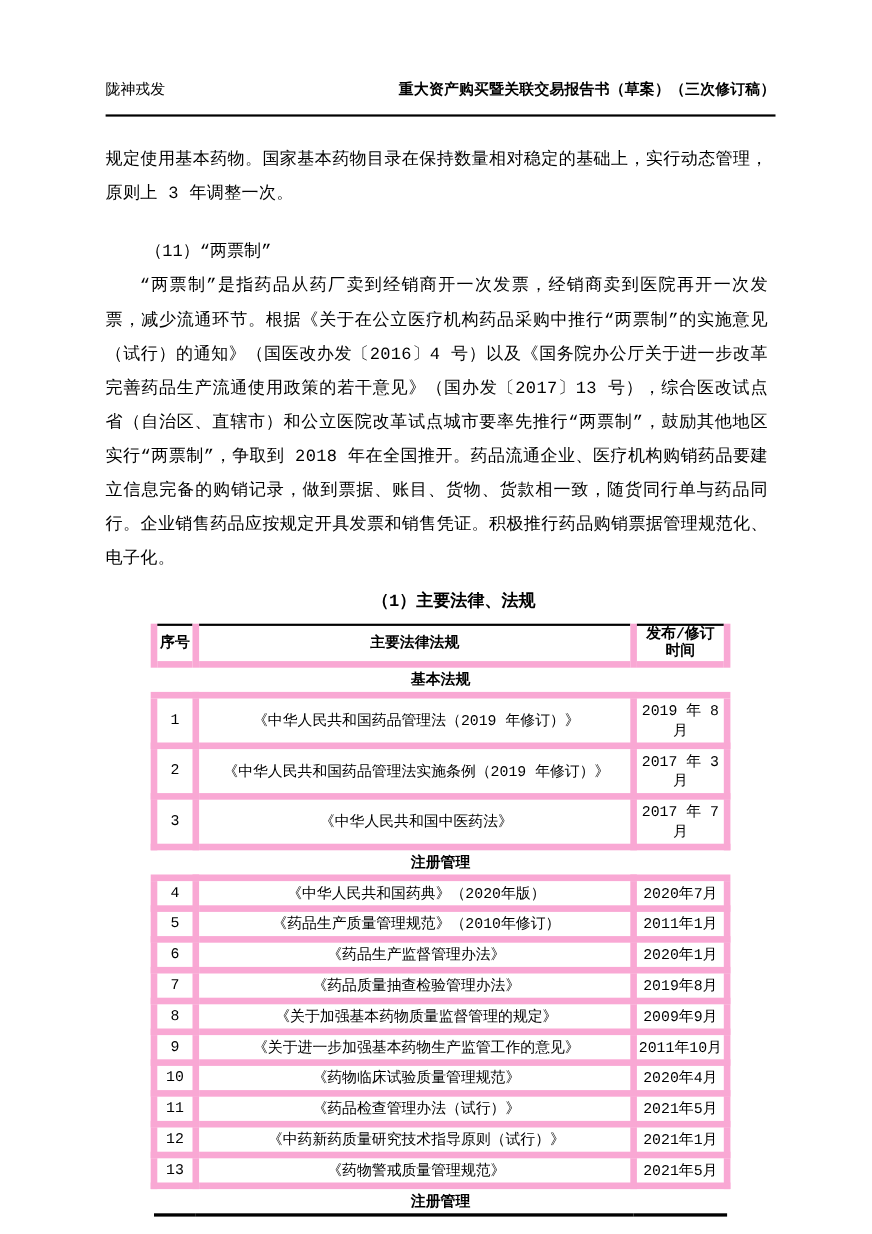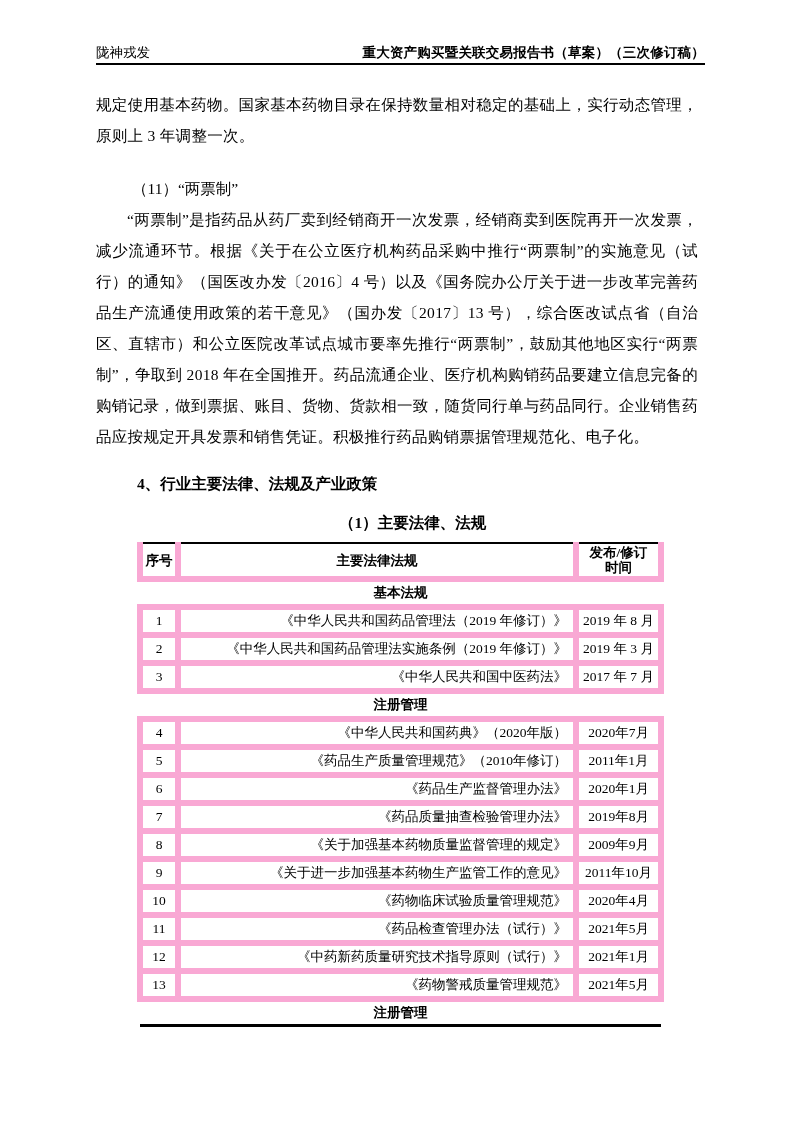--- a/index.html
+++ b/index.html
@@ -4,25 +4,25 @@
 <style>
   * { margin:0; padding:0; box-sizing:border-box; }
   html, body { background:#ffffff; }
   body {
     width:793px; height:1122px; margin:0 auto; position:relative;
     font-family:"Liberation Serif","DejaVu Serif",serif;
     color:#000000; overflow:hidden;
   }
   .hdr {
     display:flex; justify-content:space-between; align-items:flex-end;
-    margin:44px 88px 0 96px; padding-bottom:1px;
+    margin:44px 88px 0 96px; padding-bottom:14px;
     border-bottom:2px solid #000; font-size:13.5px;
   }
-  .hdr .hdr-right { font-weight:bold; letter-spacing:0.2px; }
-  .content { margin:0 95px 0 96px; }
+  .hdr .hdr-right { font-weight:bold; letter-spacing:0.2px;margin-top:28px; }
+  .content { margin:0 95px 0 96px;font-family:Liberation Mono, monospace; }
   .para {
     font-size:15.5px; line-height:31px; text-align:justify;
     text-justify:inter-ideograph; letter-spacing:0.3px;
   }
   .para.first { margin-top:24px; }
   .indent2 { text-indent:2em; }
   .h-num {
     margin-top:22px; font-size:15.5px; line-height:31px;
     padding-left:36px; font-weight:normal;
   }
@@ -42,21 +42,21 @@
   .tbl col.c-law  { width:398px; }
   .tbl col.c-date { width:85px; }
   .tbl th, .tbl td { border:6px solid #f9a8d4; vertical-align:middle; }
   .tbl thead th {
     border-top:2.5px solid #000; border-bottom:1.5px solid #000;
     font-weight:bold; height:32px; line-height:15px;
     text-align:center; padding:1px 2px;
   }
   .tbl td { height:25px; padding:2px 4px; }
   .tbl td.no   { text-align:center; }
-  .tbl td.law  { text-align:right; padding-left:9px; padding-right:6px; }
+  .tbl td.law  { text-align:center; padding-left:9px; padding-right:6px; }
   .tbl td.date { text-align:center; padding-left:1px; padding-right:1px; }
   .tbl tr.section td {
     border-left:none; border-right:none; text-align:center;
     font-weight:bold; height:24px;
   }
   .tbl tr.last td { border-bottom:3px solid #000; }
   .ftr {
     margin-top:4px; margin-right:113px; text-align:right;
     font-size:13px; font-weight:bold;
   }
@@ -66,21 +66,20 @@
 
 <div class="hdr">
   <span class="hdr-left">陇神戎发</span>
   <span class="hdr-right">重大资产购买暨关联交易报告书（草案）（三次修订稿）</span>
 </div>
 
 <div class="content">
   <p class="para first">规定使用基本药物。国家基本药物目录在保持数量相对稳定的基础上，实行动态管理，原则上 3 年调整一次。</p>
   <p class="h-num">（11）“两票制”</p>
   <p class="para indent2">“两票制”是指药品从药厂卖到经销商开一次发票，经销商卖到医院再开一次发票，减少流通环节。根据《关于在公立医疗机构药品采购中推行“两票制”的实施意见（试行）的通知》（国医改办发〔2016〕4 号）以及《国务院办公厅关于进一步改革完善药品生产流通使用政策的若干意见》（国办发〔2017〕13 号），综合医改试点省（自治区、直辖市）和公立医院改革试点城市要率先推行“两票制”，鼓励其他地区实行“两票制”，争取到 2018 年在全国推开。药品流通企业、医疗机构购销药品要建立信息完备的购销记录，做到票据、账目、货物、货款相一致，随货同行单与药品同行。企业销售药品应按规定开具发票和销售凭证。积极推行药品购销票据管理规范化、电子化。</p>
-  <p class="h-bold4">4、行业主要法律、法规及产业政策</p>
   <p class="h-bold41">（1）主要法律、法规</p>
 
   <table class="tbl">
     <colgroup>
       <col class="c-no">
         <col class="c-law">
         <col class="c-date">
     </colgroup>
     <thead>
       <tr>
@@ -94,21 +93,21 @@
           <td colspan="3">基本法规</td>
         </tr>
         <tr class="">
           <td class="no">1</td>
           <td class="law">《中华人民共和国药品管理法（2019 年修订）》</td>
           <td class="date">2019 年 8 月</td>
         </tr>
         <tr class="">
           <td class="no">2</td>
           <td class="law">《中华人民共和国药品管理法实施条例（2019 年修订）》</td>
-          <td class="date">2019 年 3 月</td>
+          <td class="date">2017 年 3 月</td>
         </tr>
         <tr class="">
           <td class="no">3</td>
           <td class="law">《中华人民共和国中医药法》</td>
           <td class="date">2017 年 7 月</td>
         </tr>
         <tr class="section">
           <td colspan="3">注册管理</td>
         </tr>
         <tr class="">

